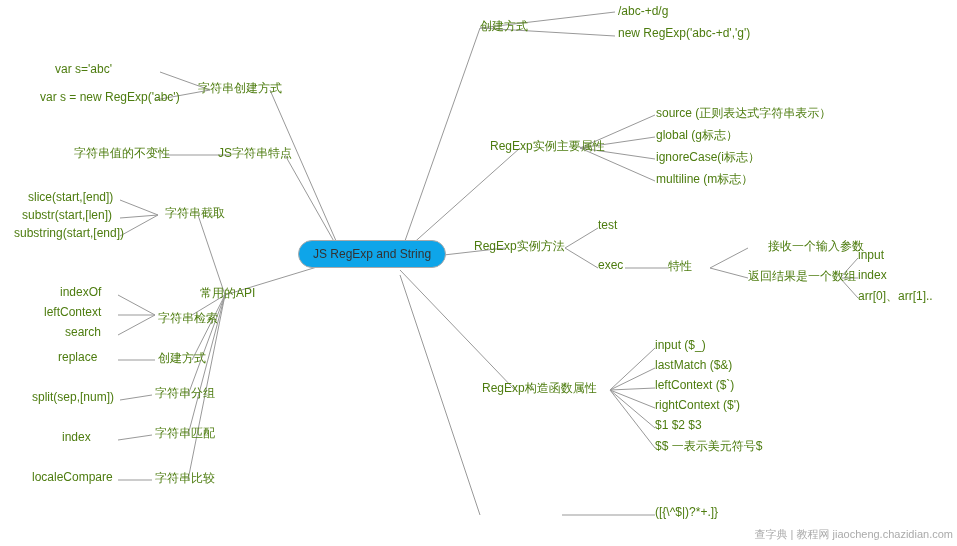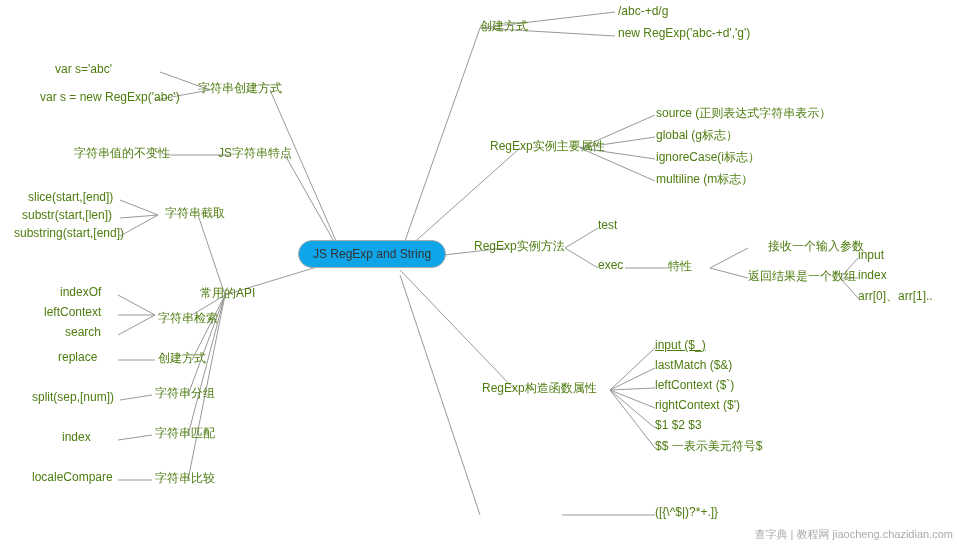--- a/index.html
+++ b/index.html
@@ -129,21 +129,21 @@
 <div class="label" style="left:598px; top:218px;">test</div>
 <div class="label" style="left:598px; top:258px;">exec</div>
 <div class="label" style="left:668px; top:258px;">特性</div>
 <div class="label" style="left:748px; top:238px;margin-left:20px;">接收一个输入参数</div>
 <div class="label" style="left:748px; top:268px;">返回结果是一个数组</div>
 <div class="label" style="left:858px; top:248px;">input</div>
 <div class="label" style="left:858px; top:268px;">index</div>
 <div class="label" style="left:858px; top:288px;">arr[0]、arr[1]..</div>
 
 <div class="label" style="left:482px; top:380px;">RegExp构造函数属性</div>
-<div class="label" style="left:655px; top:338px;text-decoration:underline;">input ($_)</div>
+<div class="label" style="left:655px; top:338px;">input ($_)</div>
 <div class="label" style="left:655px; top:358px;">lastMatch ($&amp;)</div>
 <div class="label" style="left:655px; top:378px;">leftContext ($`)</div>
 <div class="label" style="left:655px; top:398px;">rightContext ($')</div>
 <div class="label" style="left:655px; top:418px;">$1 $2 $3</div>
 <div class="label" style="left:655px; top:438px;">$$ 一表示美元符号$</div>
 
 <div class="label" style="left:454px; top:505px;margin-top:46px;">需要转义的元字符</div>
 <div class="label" style="left:655px; top:505px;">([{\^$|)?*+.]}</div>
 
 <div class="label" style="left:200px; top:285px;">常用的API</div>

